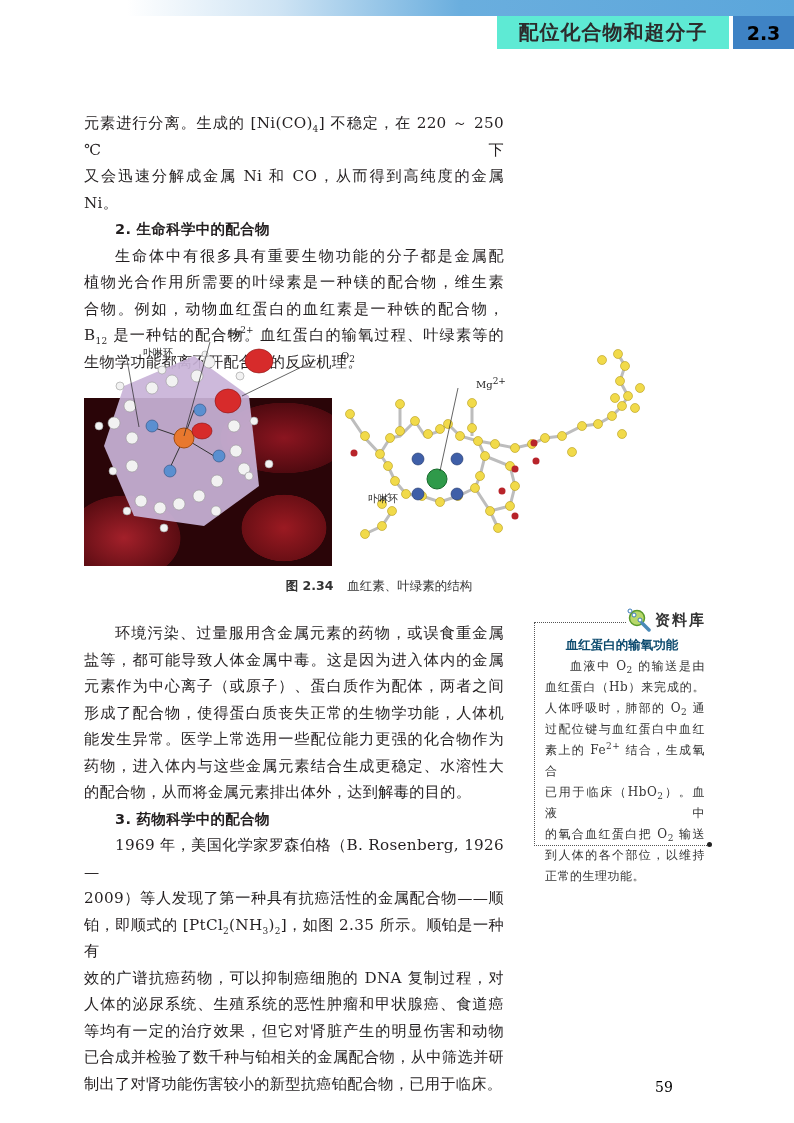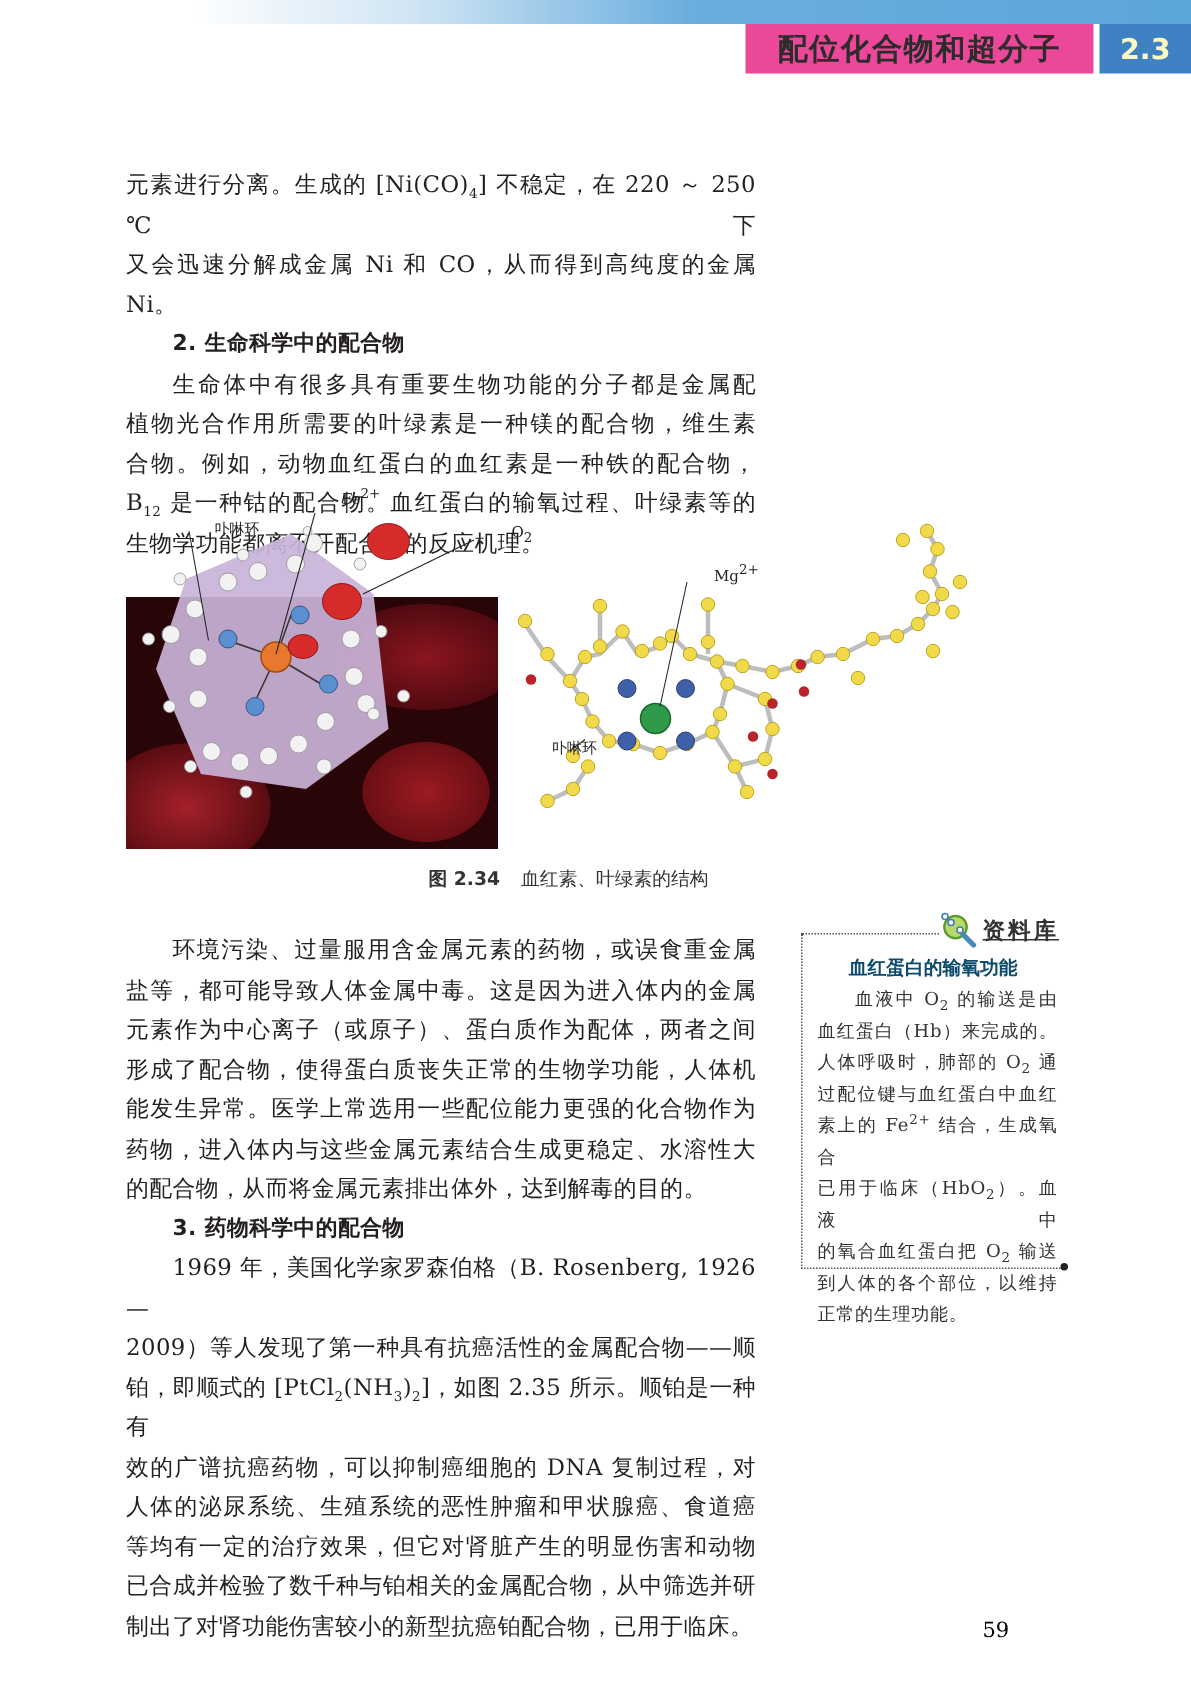--- a/index.html
+++ b/index.html
@@ -1,46 +1,46 @@
 <!DOCTYPE html>
 <html><head>
 <meta charset="utf-8">
 <style>
   html,body{margin:0;padding:0;}
   body{width:794px;height:1123px;background:#fff;position:relative;overflow:hidden;
        font-family:"DejaVu Serif","Liberation Serif",serif;color:#231f20;}
   .topbar{position:absolute;left:0;top:0;width:794px;height:16px;
           background:linear-gradient(to right,#ffffff 0%,#ffffff 16%,#cfe4f4 35%,#6aaede 58%,#5ba6db 100%);}
-  .chapter-box{position:absolute;left:497px;top:16px;width:232px;height:33px;background:#ec4899;
+  .chapter-box{position:absolute;left:497px;top:16px;width:232px;height:33px;background:#5eead4;
                font-family:"DejaVu Sans","Liberation Sans",sans-serif;font-weight:bold;font-size:20px;
                color:#2c2c2c;display:flex;align-items:center;justify-content:center;letter-spacing:1px;}
   .section-box{position:absolute;left:733px;top:16px;width:61px;height:33px;background:#3e82c4;
                font-family:"DejaVu Sans","Liberation Sans",sans-serif;font-weight:bold;font-size:19px;
-               color:#fef9c3;display:flex;align-items:center;justify-content:center;}
+               color:#000000;display:flex;align-items:center;justify-content:center;}
   .text{position:absolute;left:84px;width:420px;font-size:15.2px;line-height:26.5px;letter-spacing:0.3px;}
   .text p{margin:0;text-align:justify;text-align-last:justify;}
   .text p.last{text-align-last:left;}
   .text p.indent{text-indent:31px;}
   .heading{font-family:"DejaVu Sans","Liberation Sans",sans-serif;font-weight:bold;font-size:14.5px;
            padding-left:31px;text-align:left!important;text-align-last:left!important;}
   sub,sup{font-size:9px;line-height:0;}
   .figure{position:absolute;left:84px;top:326px;width:590px;height:245px;}
   .fig-left{position:absolute;left:0;top:72px;width:248px;height:168px;
             background:radial-gradient(ellipse 70px 55px at 200px 130px,#9b1a22 0%,#6a0f15 60%,transparent 61%),
                        radial-gradient(ellipse 80px 60px at 40px 140px,#a3202a 0%,#5a0c12 70%,transparent 71%),
                        radial-gradient(ellipse 90px 50px at 200px 40px,#8b1520 0%,#500a10 70%,transparent 71%),
                        #2a0508;}
   .caption{position:absolute;left:84px;top:578px;width:590px;text-align:center;
            font-family:"DejaVu Sans","Liberation Sans",sans-serif;font-size:12.5px;color:#333;}
   .caption .num{font-weight:bold;margin-right:14px;}
   .sidebar-box{position:absolute;left:534px;top:622px;width:176px;height:223px;
                border-left:1.5px dotted #555;border-bottom:1.5px dotted #555;}
   .sidebar-topline{position:absolute;left:534px;top:622px;width:92px;border-top:1.5px dotted #555;}
   .sidebar-header{position:absolute;left:626px;top:607px;height:26px;display:flex;align-items:center;
-                  font-family:"DejaVu Sans","Liberation Sans",sans-serif;font-size:15px;font-weight:bold;color:#333;letter-spacing:2px;text-decoration:underline;}
+                  font-family:"DejaVu Sans","Liberation Sans",sans-serif;font-size:15px;font-weight:bold;color:#333;letter-spacing:2px;}
   .sidebar-title{position:absolute;left:534px;top:637px;width:176px;text-align:center;
                  font-family:"DejaVu Sans","Liberation Sans",sans-serif;font-size:12.5px;font-weight:bold;color:#0c4a6e;}
   .sidebar-text{position:absolute;left:545px;top:656px;width:160px;font-size:12px;line-height:21px;
                 font-family:"DejaVu Serif","Liberation Serif",serif;color:#333;letter-spacing:0.5px;}
   .sidebar-text p{margin:0;text-align:justify;text-align-last:justify;}
   .sidebar-text p.indent{text-indent:25px;}
   .sidebar-text p.last{text-align-last:left;}
   .end-dot{position:absolute;left:707px;top:842px;width:5px;height:5px;border-radius:50%;background:#222;}
   .page-number{position:absolute;left:655px;top:1064px;font-size:14px;color:#000000;margin-top:15px;}
   .lbl{position:absolute;font-size:10px;color:#222;font-family:"DejaVu Serif","Liberation Serif",serif;padding-left:29px;}

